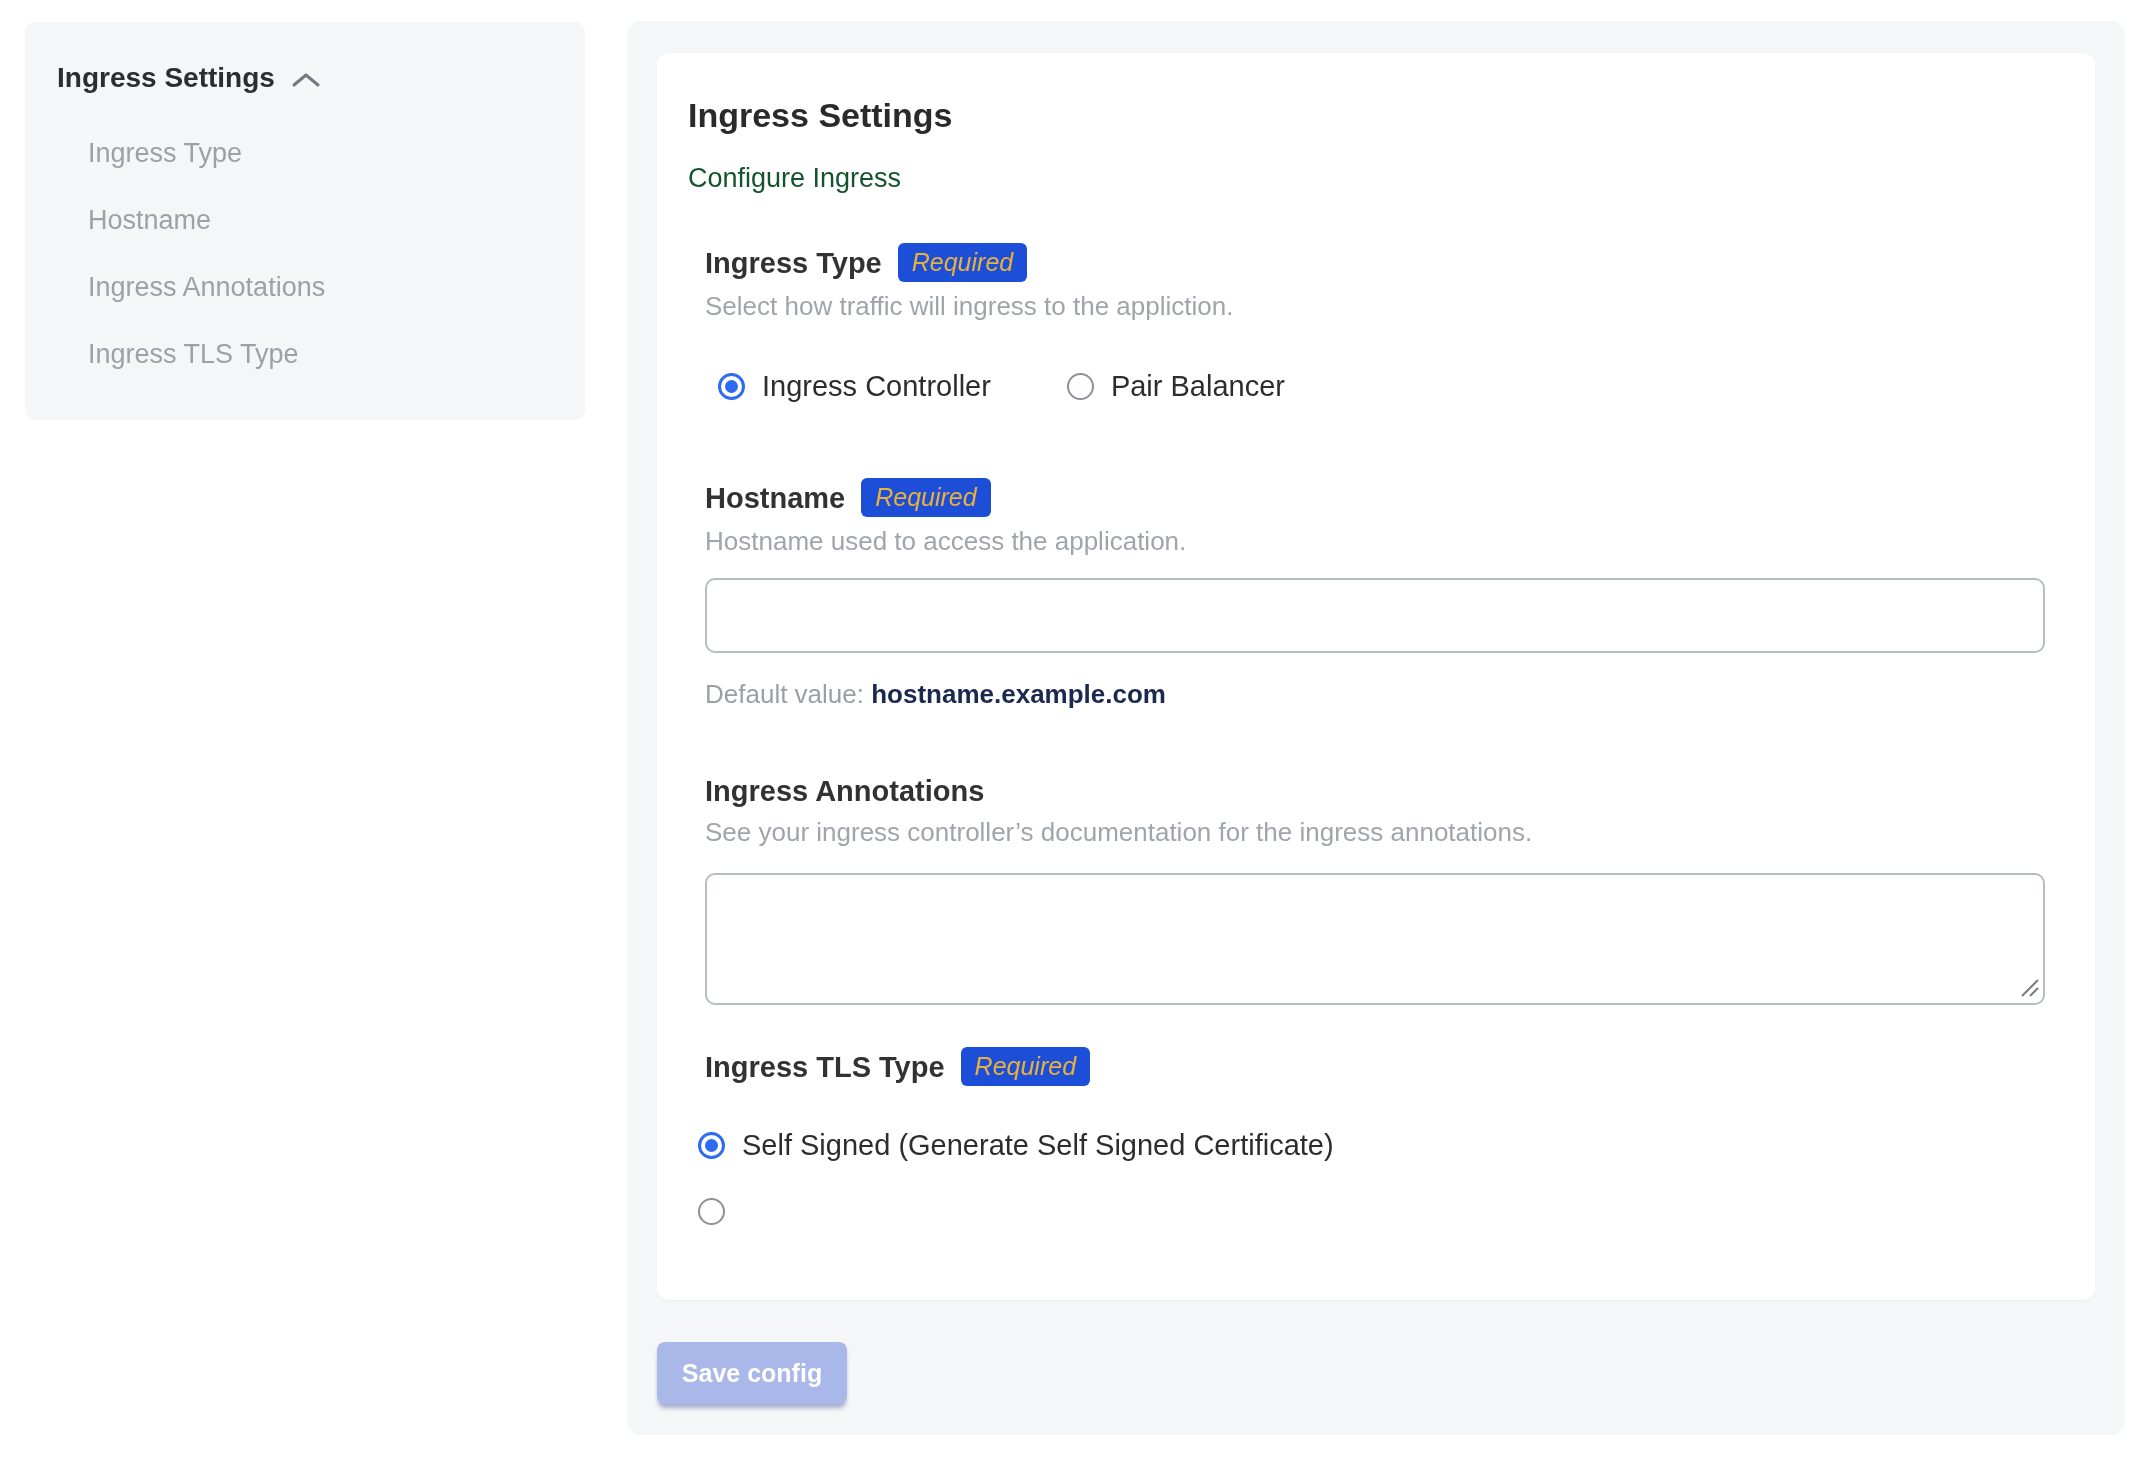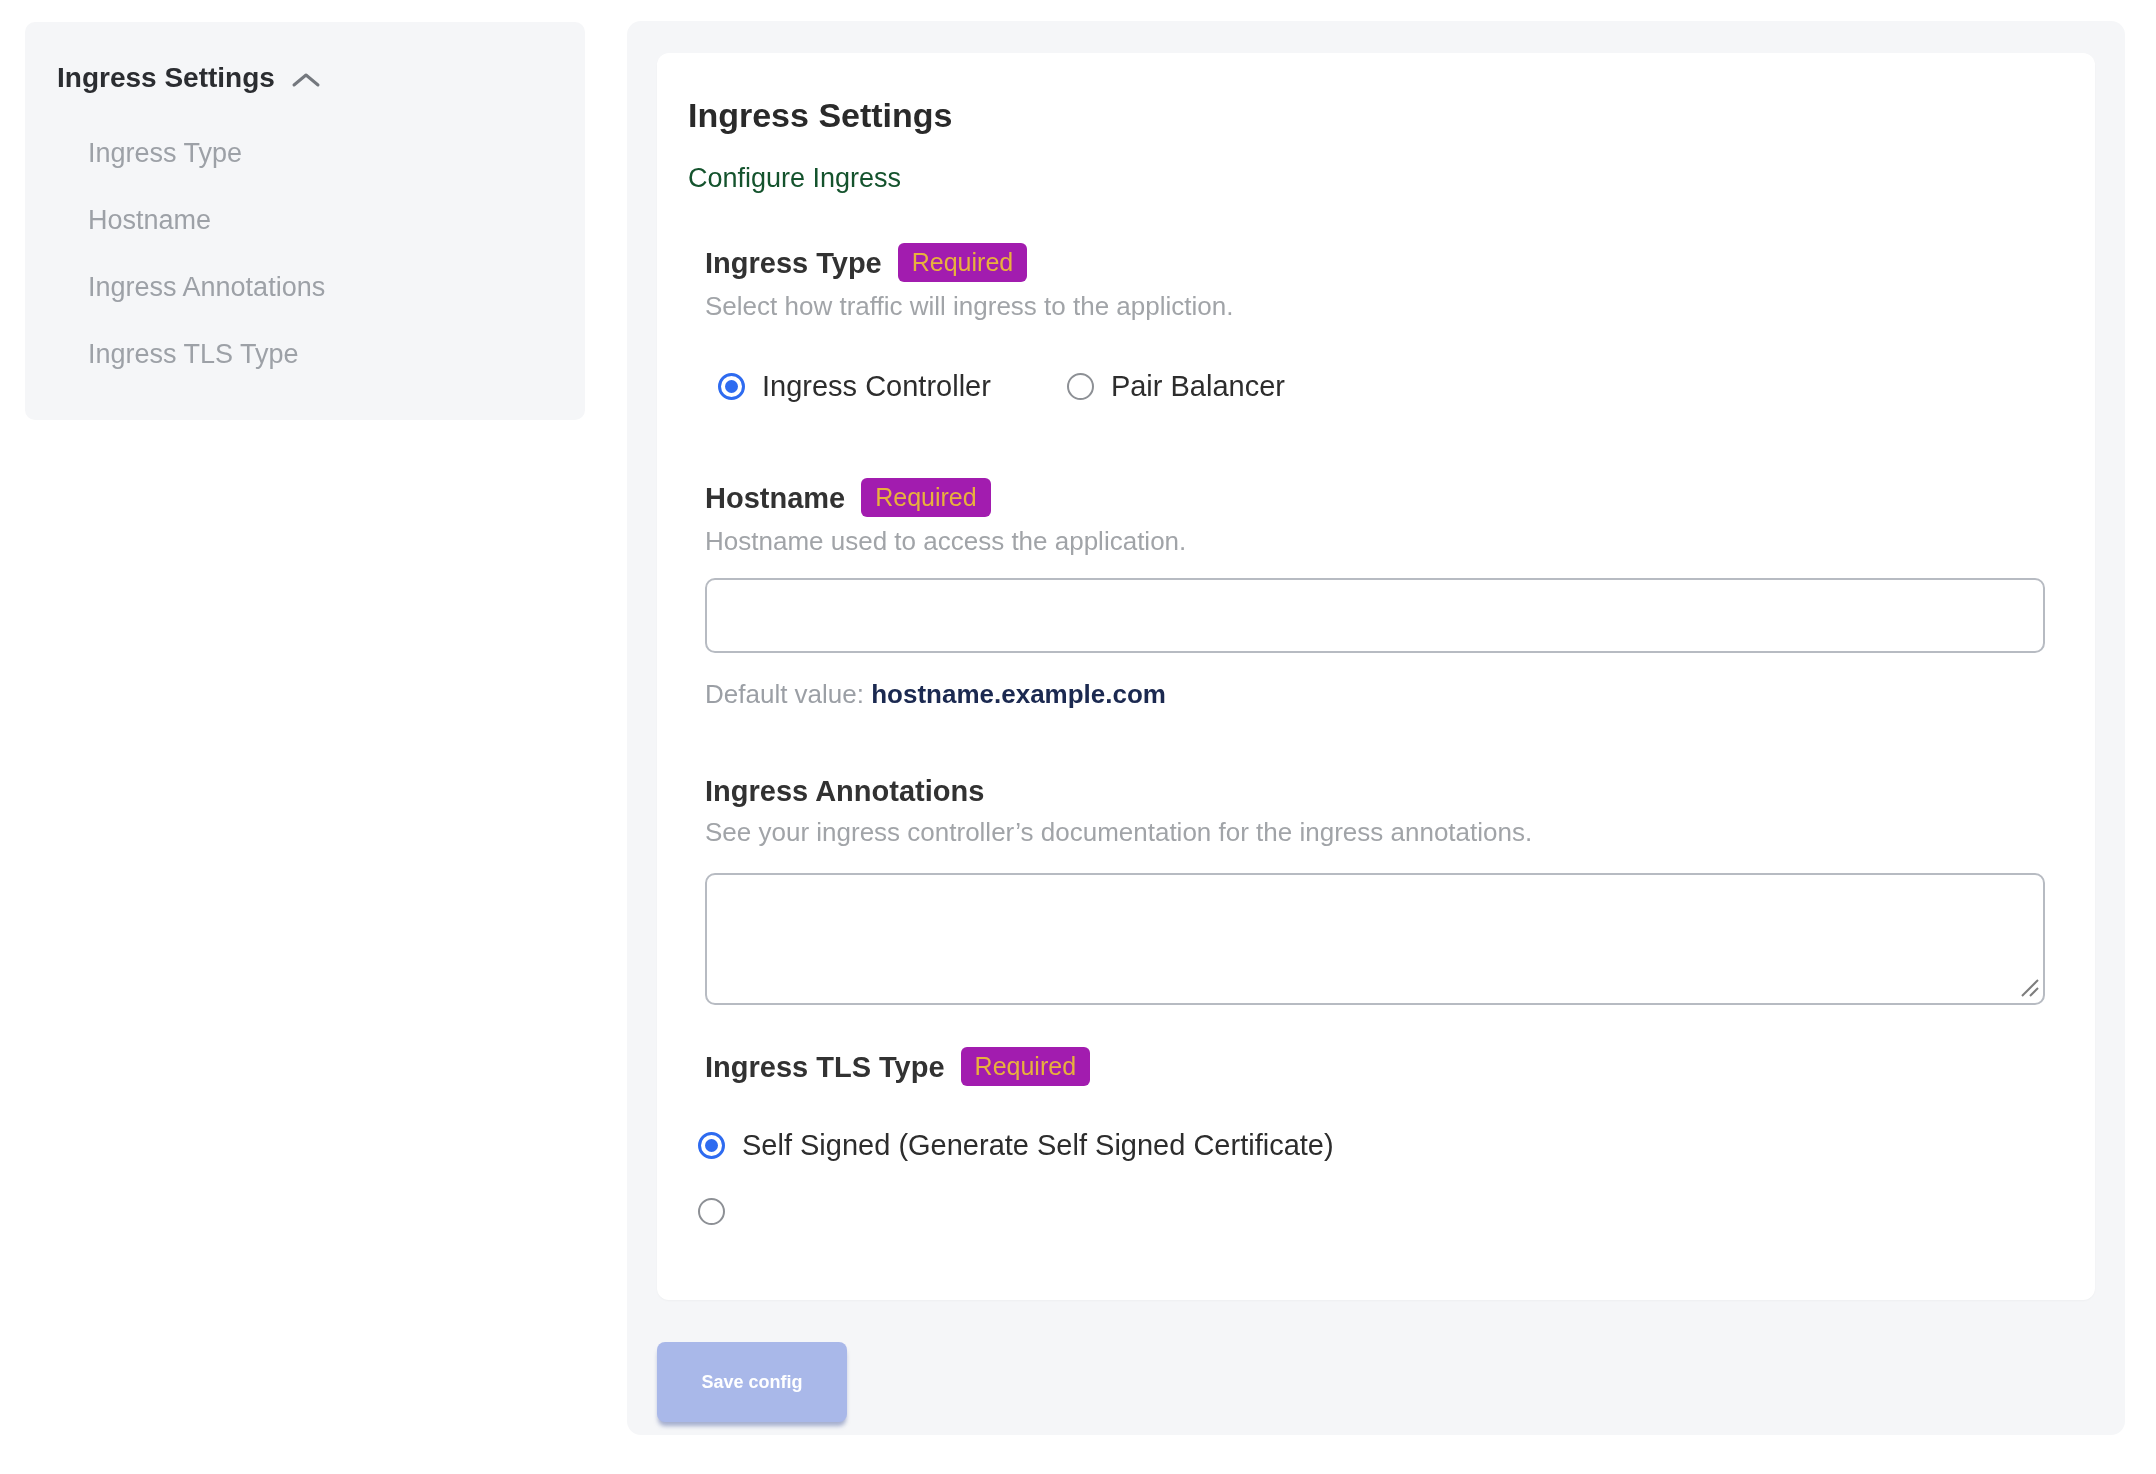--- a/index.html
+++ b/index.html
@@ -46,23 +46,23 @@
   }
   .card-title { font-size:34px; font-weight:700; color:#2a2a2a; margin-left:-17px; line-height:40px; }
   .card-subtitle { font-size:27px; color:#14532d; margin:28px 0 0 -17px; line-height:30px; }
 
   .section { margin-top:50px; }
   .section-head {
     display:flex; align-items:center; gap:16px;
     font-size:29px; font-weight:600; color:#323232; line-height:34px;
   }
   .badge {
-    background:#a21caf; color:#e8b13c;
+    background:#1d4ed8; color:#e8b13c;
     font-size:25px; font-weight:400;
-    padding:5px 14px; border-radius:6px; line-height:29px;
+    padding:5px 14px; border-radius:6px; line-height:29px;font-style:italic;
   }
   .section-desc { font-size:26px; color:#a1a4a8; margin-top:9px; line-height:30px; }
 
   
   .radio-row { display:flex; align-items:center; gap:76px; margin:48px 0 0 13px; }
   .radio-stack { display:flex; flex-direction:column; gap:36px; margin:42px 0 0 -7px; }
   .radio-option { display:flex; align-items:center; gap:17px; cursor:pointer; }
   .radio-option .opt-label { font-size:29px; font-weight:500; color:#2d2d2d; line-height:34px; }
   .radio {
     width:27px; height:27px; border-radius:50%;
@@ -94,23 +94,23 @@
   }
   .resize-grip { position:absolute; right:5px; bottom:7px; cursor:nwse-resize; display:flex; }
 
   .section-hostname { margin-top:75px; }
   .section-annotations { margin-top:65px; }
   .section-tls { margin-top:42px; }
 
   
   .save-button {
     position:absolute; left:30px; top:1321px;
-    width:190px; height:80px;
+    width:190px; height:62px;
     background:#a9b8e9; color:#ffffff;
-    font-size:18px; font-weight:700; font-family:inherit;
+    font-size:25px; font-weight:700; font-family:inherit;
     border:none; border-radius:8px;
     box-shadow:0 5px 4px -1px rgba(112,127,178,0.6);
     cursor:default;
   }
 </style>
 </head>
 <body>
 
 <aside class="sidebar-card">
   <button class="sidebar-title-row">

